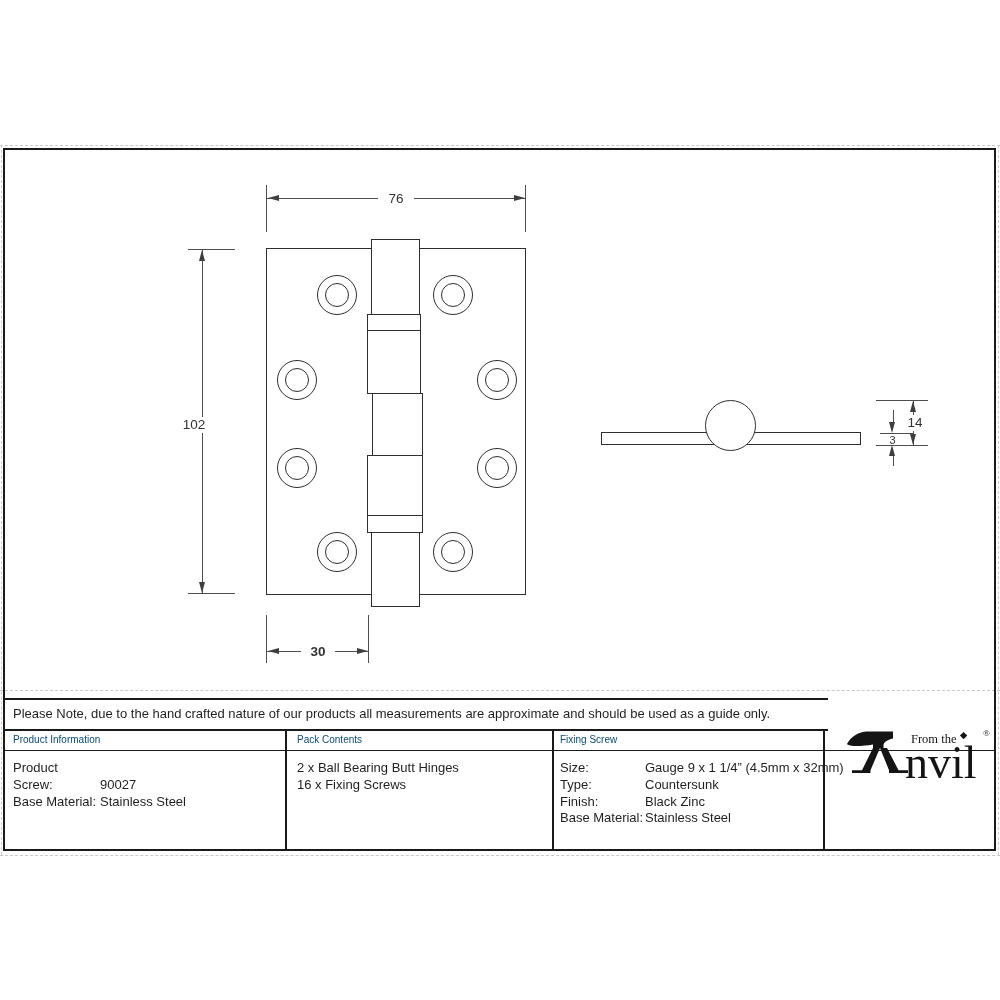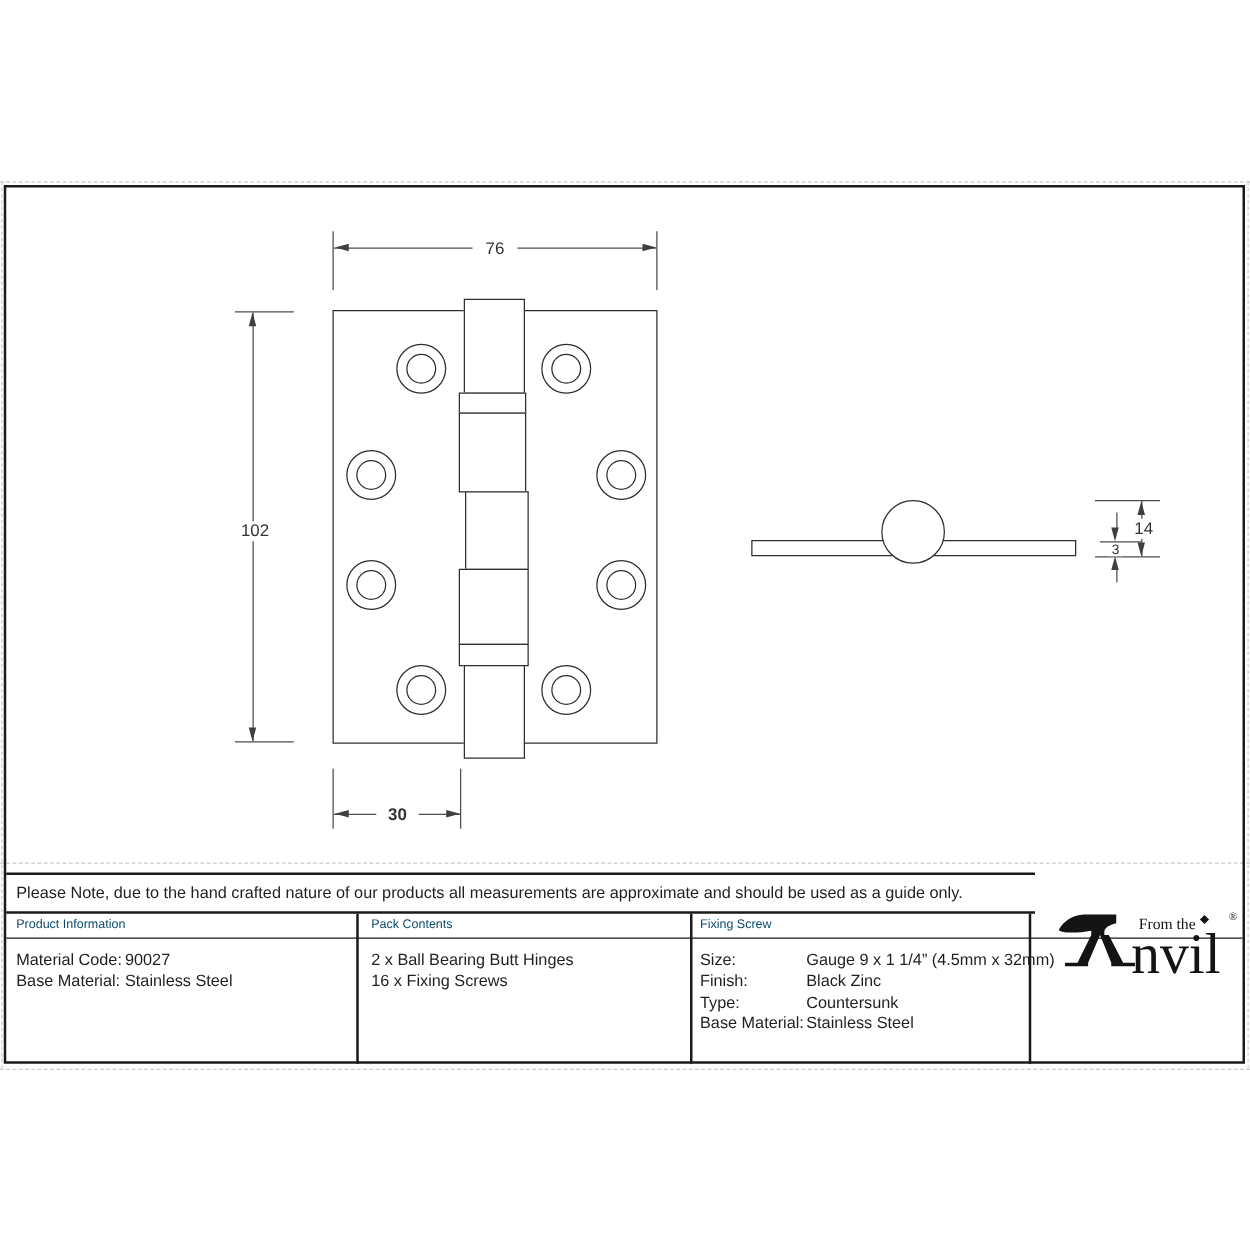--- a/index.html
+++ b/index.html
@@ -104,21 +104,21 @@
       <div class="arrR" style="left:513.5px; top:195px;"></div>
       <div class="dimlabel" style="left:378px; top:191px; width:32px;">76</div>
     </div>
 
     <div>
       <div class="dl" style="left:188px; top:248.5px; width:47px; height:1.2px;"></div>
       <div class="dl" style="left:188px; top:592.5px; width:47px; height:1.2px;"></div>
       <div class="dl" style="left:202px; top:250px; width:1.2px; height:343px;"></div>
       <div class="arrU" style="left:199px; top:249.5px;"></div>
       <div class="arrD" style="left:199px; top:581.5px;"></div>
-      <div class="dimlabel" style="left:184px; top:417px; width:36px;">102</div>
+      <div class="dimlabel" style="left:174px; top:417px; width:36px;">102</div>
     </div>
 
     <div>
       <div class="dl" style="left:266px; top:615px; width:1.2px; height:48px;"></div>
       <div class="dl" style="left:368px; top:615px; width:1.2px; height:48px;"></div>
       <div class="dl" style="left:267px; top:651px; width:101px; height:1.2px;"></div>
       <div class="arrL" style="left:267.5px; top:648px;"></div>
       <div class="arrR" style="left:357px; top:648px;"></div>
       <div class="dimlabel" style="left:301px; top:644px; width:30px;font-weight:bold;">30</div>
     </div>
@@ -155,33 +155,33 @@
     <div class="tbl-div" style="left:285px;"></div>
     <div class="tbl-div" style="left:552px;"></div>
     <div class="tbl-div" style="left:823px;"></div>
     <div class="tbl-hdr-line"></div>
 
     <div class="tbl-header" style="left:13px;">Product Information</div>
     <div class="tbl-header" style="left:297px;">Pack Contents</div>
     <div class="tbl-header" style="left:560px;">Fixing Screw</div>
 
     <div class="tbl-col" style="left:13px;">
-      <div><span class="tlabel">Material Code:</span><span>90027</span></div>
+      <div><span class="tlabel">Product Screw:</span><span>90027</span></div>
       <div><span class="tlabel">Base Material:</span><span>Stainless Steel</span></div>
     </div>
 
     <div class="tbl-col" style="left:297px;">
       <div>2 x Ball Bearing Butt Hinges</div>
       <div>16 x Fixing Screws</div>
     </div>
 
     <div class="tbl-col" style="left:560px;">
       <div><span class="tlabel w85">Size:</span><span>Gauge 9 x 1 1/4” (4.5mm x 32mm)</span></div>
+      <div><span class="tlabel w85">Type:</span><span>Countersunk</span></div>
       <div><span class="tlabel w85">Finish:</span><span>Black Zinc</span></div>
-      <div><span class="tlabel w85">Type:</span><span>Countersunk</span></div>
       <div><span class="tlabel w85">Base Material:</span><span>Stainless Steel</span></div>
     </div>
 
     <div class="logo">
       <svg viewBox="0 0 150 64" width="150" height="64" xmlns="http://www.w3.org/2000/svg">
         <g fill="#141414">
           <path d="M2,20 C6,12 14,8 22,7.5 L48,7.5 L48,14.5 C42,16 39,18 38.5,21 L38.5,24 L28,24 L28,20.5 C20,22 10,22.5 5.5,21.5 C3.5,21 2.3,20.6 2,20 Z"></path>
           <path d="M28,24 L35,24 L25.5,46.2 L25.5,49 L7,49 L7,46.2 L17,46.2 Z"></path>
           <path d="M35,24 L42,24 L53.5,46.2 L63,46.2 L63,49 L44,49 L44,46.2 Z"></path>
           <rect x="116" y="9" width="5.2" height="5.2" transform="rotate(45 118.6 11.6)"></rect>

